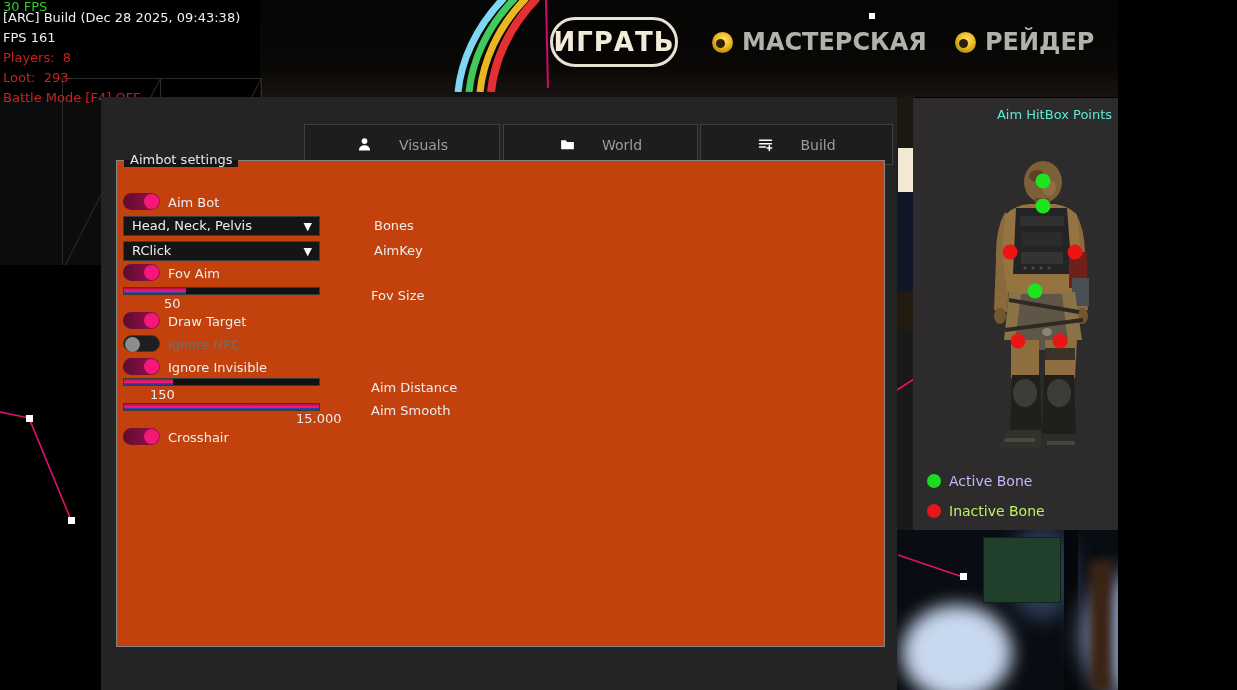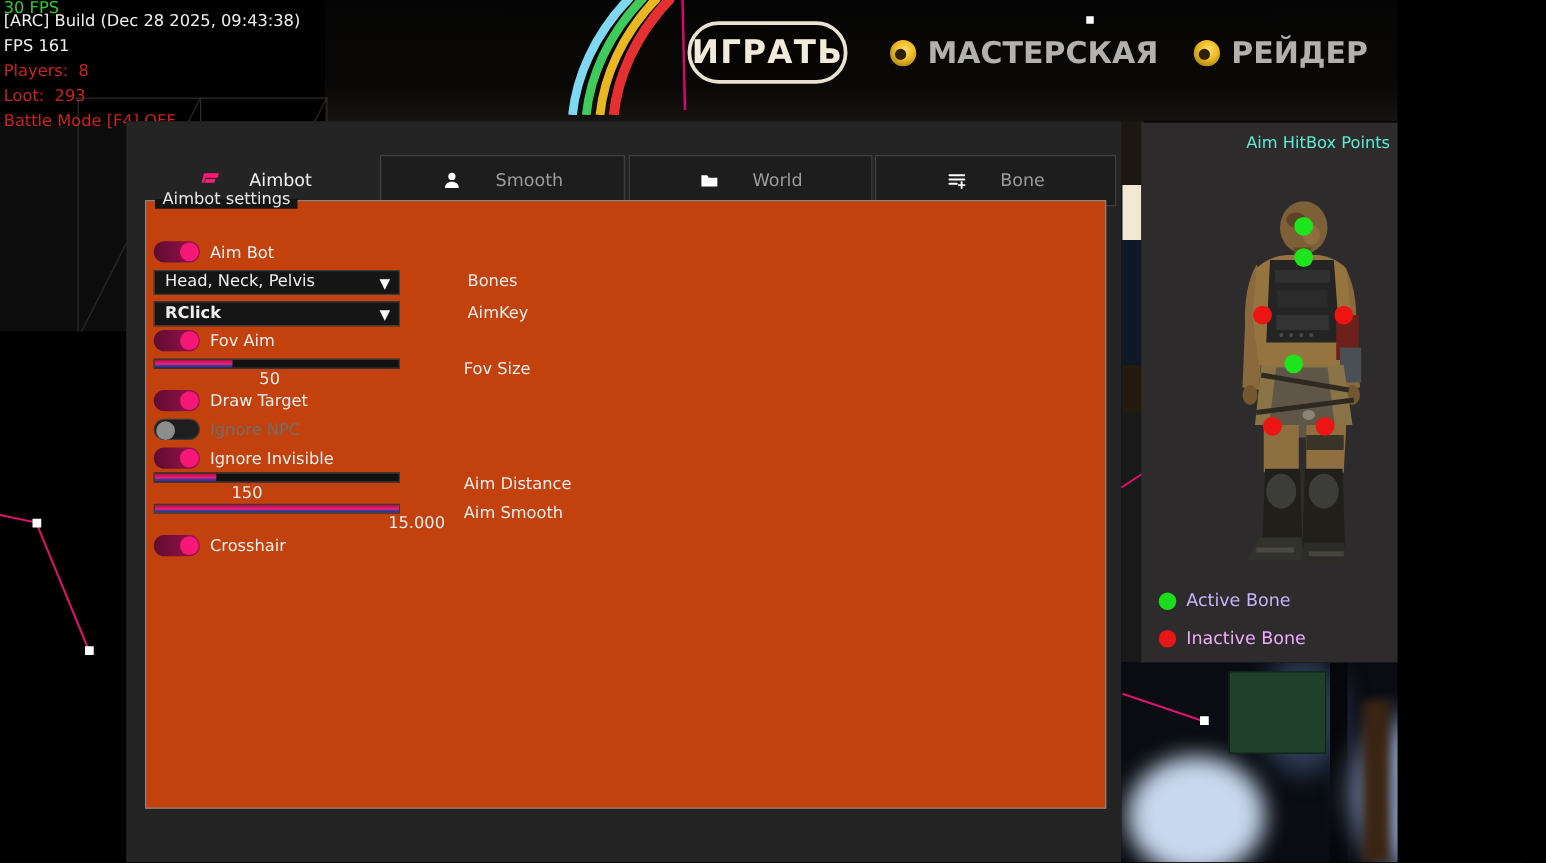--- a/index.html
+++ b/index.html
@@ -62,21 +62,21 @@
   .row-label{position:absolute;left:67px;font-size:13px;color:#ededed;white-space:nowrap;}
   .row-label.muted{color:#6f6f6f;}
 
   .dropdown{position:absolute;left:22px;width:197px;height:20px;background:#151515;border:1px solid #3c3c3c;
       color:#efefef;font-size:13px;line-height:18px;padding:0 8px;cursor:pointer;}
   .dd-arrow{position:absolute;right:7px;top:1px;font-size:11px;color:#fafafa;}
   .side-label{position:absolute;left:229px;font-size:13px;color:#ededed;white-space:nowrap;margin-left:44px;}
 
   .slider{position:absolute;left:22px;width:197px;height:8px;background:#121212;border:1px solid #3a3a3a;cursor:pointer;}
   .slider-fill{height:100%;background:linear-gradient(180deg,#a81145 0%,#ef1a73 46%,#ef1a73 58%,#3a3f9e 74%,#283593 100%);}
-  .slider-value{position:absolute;width:60px;text-align:right;font-size:13px;color:#ededed;}
+  .slider-value{position:absolute;width:60px;text-align:left;font-size:13px;color:#ededed;}
 
   
   .hitbox-panel{position:absolute;left:913px;top:98px;width:283px;height:432px;background:#2d2b2b;z-index:5;}
   .hitbox-title{position:absolute;top:9px;left:0;width:100%;text-align:center;font-size:13px;color:#5eead4;}
   .bone-dot{position:absolute;width:15px;height:15px;border-radius:50%;transform:translate(-50%,-50%);}
   .legend-row{position:absolute;left:14px;display:flex;align-items:center;gap:8px;font-size:14px;}
   .legend-dot{width:14px;height:14px;border-radius:50%;flex:0 0 auto;}
 </style>
 </head>
 <body>
@@ -169,72 +169,62 @@
   </div>
   <div class="nav-item" style="left:1138px;">
     <span class="coin">
         <span class="coin-inner"></span>
       </span>
     <span>ТОРГО</span>
   </div>
 
   <div class="menu-panel">
 
-    <div class="tab-active">
-      <svg class="ticon" viewBox="0 0 20 20">
-        <g fill="#ff1a78" transform="skewX(-14) translate(4,0)">
-          <rect x="2.5" y="3" width="12" height="4.2"></rect>
-          <rect x="3.5" y="8.4" width="9" height="3.6"></rect>
-          <rect x="0.5" y="3" width="2.4" height="9"></rect>
-        </g>
-      </svg>
-      <span class="tab-label">Aimbot</span>
-    </div>
     <div class="tabbox" style="left:203px;width:196px;">
       <svg class="ticon" viewBox="0 0 20 20">
         <circle cx="10" cy="6" r="3.4" fill="#fff"></circle>
         <path d="M3.5 17c0-4 3-6 6.5-6s6.5 2 6.5 6z" fill="#fff"></path>
       </svg>
-      <span class="tab-label">Smooth</span>
+      <span class="tab-label">Visuals</span>
     </div>
     <div class="tabbox" style="left:402px;width:195px;">
       <svg class="ticon" viewBox="0 0 20 20">
         <path d="M2.5 5h5.5l1.5 2.2h8V15.5h-15z" fill="#fff"></path>
       </svg>
       <span class="tab-label">World</span>
     </div>
     <div class="tabbox" style="left:599px;width:193px;">
       <svg class="ticon" viewBox="0 0 20 20">
         <g stroke="#fff" stroke-width="1.8" stroke-linecap="round">
           <line x1="3" y1="5" x2="17" y2="5"></line>
           <line x1="3" y1="9" x2="17" y2="9"></line>
           <line x1="3" y1="13" x2="10" y2="13"></line>
           <line x1="14.5" y1="11.5" x2="14.5" y2="17"></line>
           <line x1="11.8" y1="14.2" x2="17.2" y2="14.2"></line>
         </g>
       </svg>
-      <span class="tab-label">Bone</span>
+      <span class="tab-label">Build</span>
     </div>
 
     <div class="group">
       <span class="group-label">Aimbot settings</span>
     </div>
 
     <div class="toggle" style="top:96px;" data-state="on">
         <div class="knob"></div>
       </div>
     <div class="row-label" style="top:98px;">Aim Bot</div>
 
     <div class="dropdown" style="top:119px;">
       <span>Head, Neck, Pelvis</span>
       <span class="dd-arrow">▼</span>
     </div>
     <div class="side-label" style="top:121px;">Bones</div>
 
-    <div class="dropdown" style="top:144px;font-weight:bold;">
+    <div class="dropdown" style="top:144px;">
       <span>RClick</span>
       <span class="dd-arrow">▼</span>
     </div>
     <div class="side-label" style="top:146px;">AimKey</div>
 
     <div class="toggle" style="top:167px;" data-state="on">
         <div class="knob"></div>
       </div>
     <div class="row-label" style="top:169px;">Fov Aim</div>
 
@@ -336,17 +326,17 @@
         <div class="bone-dot" style="left: 105px; top: 243px; background: rgb(237, 20, 20);"></div>
         <div class="bone-dot" style="left: 147px; top: 243px; background: rgb(237, 20, 20);"></div>
       </div>
 
     <div class="legend-row" style="top:375px;">
       <span class="legend-dot" style="background: rgb(29, 219, 29);"></span>
       <span style="color:#c4b5fd;text-align:right;">Active Bone</span>
     </div>
     <div class="legend-row" style="top:405px;">
       <span class="legend-dot" style="background: rgb(232, 23, 23);"></span>
-      <span style="color:#f0abfc;">Inactive Bone</span>
+      <span style="color:#bef264;">Inactive Bone</span>
     </div>
   </div>
 
 </div>
 
 </body></html>

